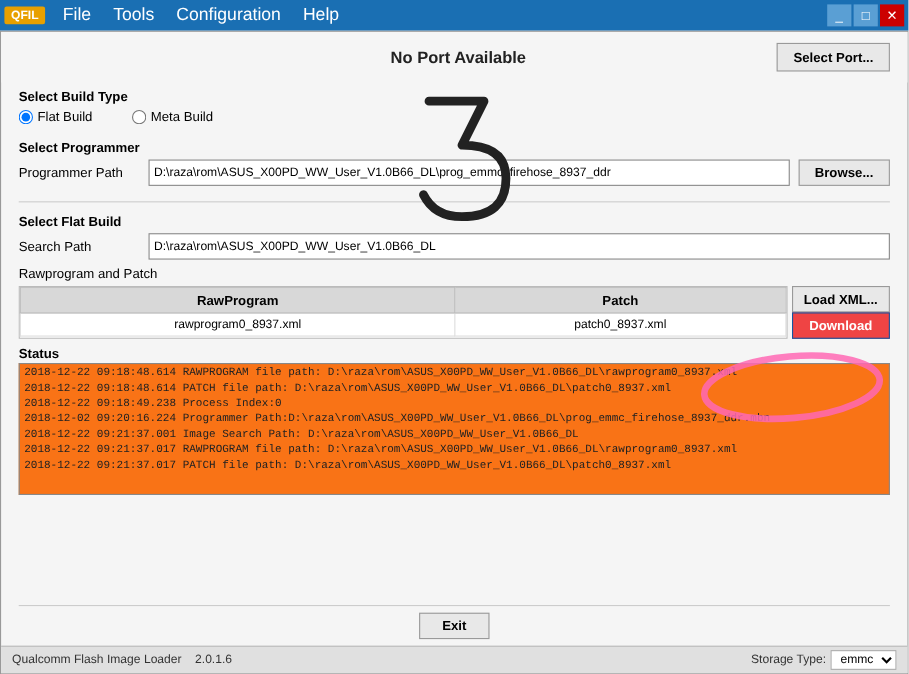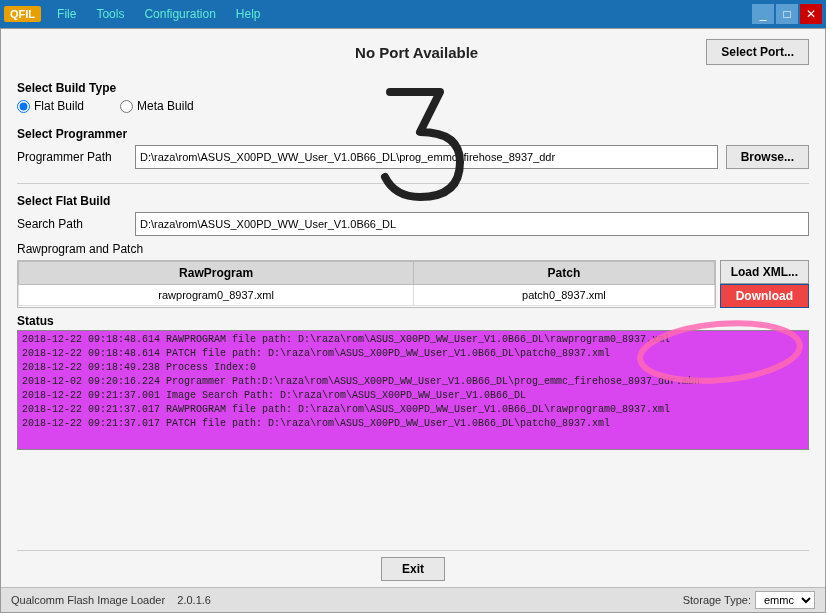--- a/index.html
+++ b/index.html
@@ -29,24 +29,24 @@
       font-size: 11px;
       padding: 2px 6px;
       border-radius: 2px;
       margin-right: 4px;
     }
     .title-bar-menu {
       display: flex;
       gap: 0;
     }
     .title-bar-menu-item {
-      color: #5eead4;
+      color: #ffffff;
       padding: 4px 10px;
       cursor: pointer;
-      font-size: 12px;
+      font-size: 16px;
       background: transparent;
       border: none;
     }
     .title-bar-controls {
       margin-left: auto;
       display: flex;
       gap: 2px;
     }
     .title-btn {
       width: 22px;
@@ -220,21 +220,21 @@
       flex-direction: column;
       min-height: 0;
     }
     .status-label {
       font-weight: bold;
       font-size: 12px;
       margin-bottom: 2px;
     }
     .status-box {
       flex: 1;
-      background: #d946ef;
+      background: #f97316;
       border: 1px solid #888;
       overflow-y: auto;
       padding: 2px 4px;
       font-size: 10px;
       font-family: 'Courier New', monospace;
       min-height: 80px;
       max-height: 120px;
     }
     .status-line {
       white-space: nowrap;

